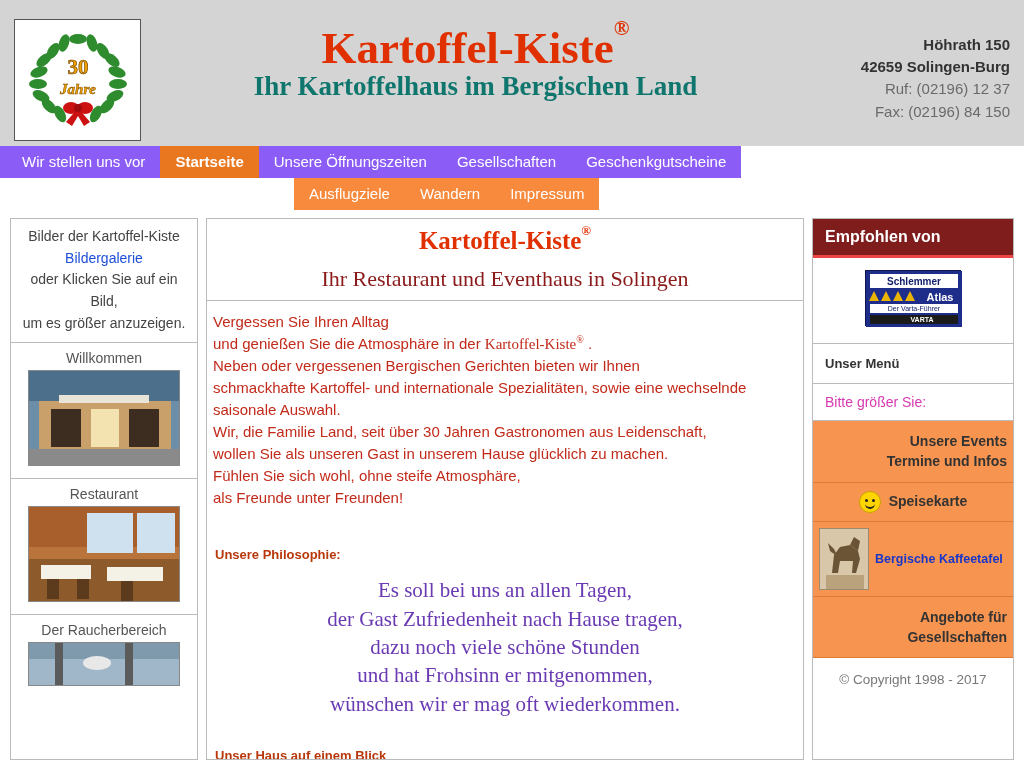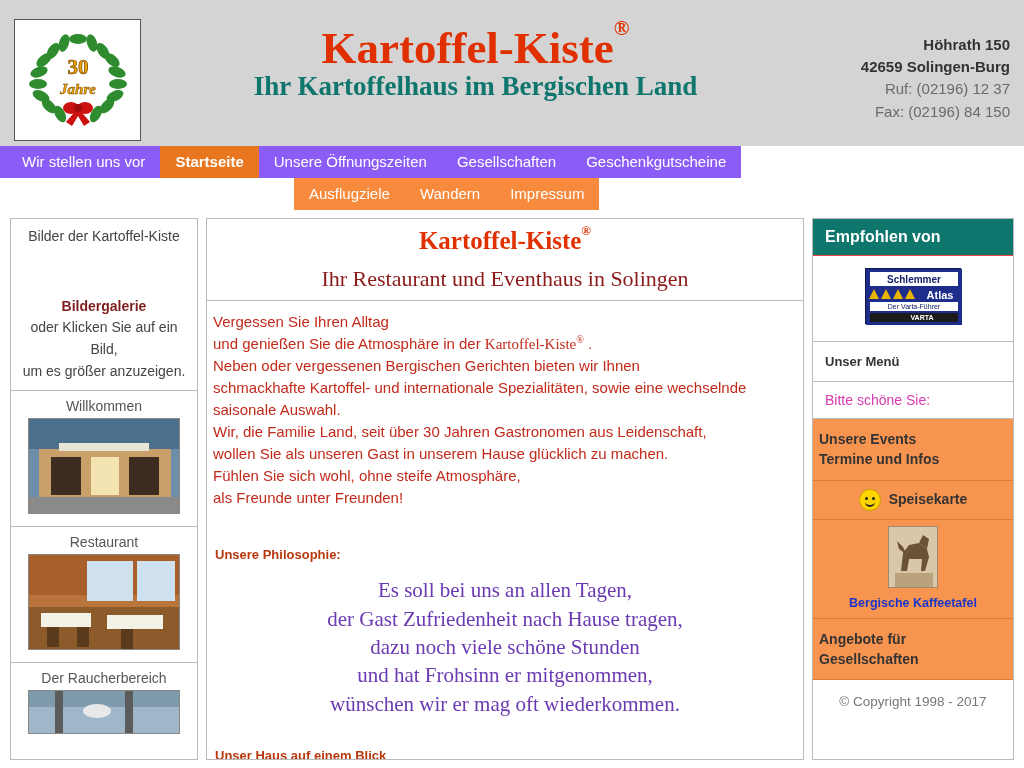--- a/index.html
+++ b/index.html
@@ -123,25 +123,24 @@
   }
   .left-block {
     text-align: center;
     padding: 7px 6px 8px 6px;
     font-size: 14px;
     color: #444;
     line-height: 1.55;
     border-bottom: 1px solid #bbb;
   }
   .left-block .galerie {
-    color: #7f1d1d;
-    font-weight: bold;
+    color: #1d4ed8;
+    font-weight: normal;
     display: block;
     cursor: pointer;
-    margin-top: 48px;
   }
   .thumb-cap {
     text-align: center;
     font-size: 14px;
     color: #555;
     padding: 7px 0 4px 0;
   }
   .thumb-wrap {
     text-align: center;
     padding: 0 0 8px 0;
@@ -221,26 +220,26 @@
     padding-left: 2px;
   }
 
   .col-right {
     width: 202px;
     flex: 0 0 202px;
     border: 1px solid #bbb;
     background: #ffffff;
   }
   .recommend-head {
-    background: #0f766e;
+    background: #7f1d1d;
     color: #ffffff;
     font-weight: bold;
     font-size: 16px;
     padding: 9px 0 9px 12px;
-    border-bottom: 1px solid #ef4444;
+    border-bottom: 3px solid #ef4444;
   }
   .atlas-wrap {
     text-align: center;
     padding: 12px 0 12px 0;
     border-bottom: 1px solid #bbb;
   }
   .atlas {
     width: 96px; height: 56px;
     display: inline-block;
     position: relative;
@@ -256,36 +255,35 @@
   }
   .choose {
     color: #d63ab0;
     font-size: 14px;
     padding: 10px 0 10px 12px;
     border-bottom: 1px solid #bbb;
   }
   .rbtn {
     background: #f79550;
     border-bottom: 1px solid #dd7a33;
-    text-align: left;
+    text-align: right;
     padding: 10px 6px;
     color: #333;
     font-size: 14px;
     font-weight: bold;
     line-height: 1.45;
     cursor: pointer;
   }
   .rbtn.with-icon {
     display: flex; align-items: center; justify-content: center; gap: 8px;
     padding: 8px 6px;
   }
   .rbtn.kaffee {
     display: flex; align-items: center; gap: 6px; padding: 6px 6px;
     text-align: left;
-    flex-direction: column;
   }
   .kaffee-txt { color: #1a36c8; font-size: 12.5px; font-weight: bold; }
   .horse {
     width: 50px; height: 62px; background: #cdb89a;
     border: 1px solid #9d8a6e; flex: 0 0 auto; position: relative; overflow:hidden;
   }
   .copyright {
     text-align: center;
     color: #777;
     font-size: 13.5px;
@@ -502,21 +500,21 @@
             </g>
             <rect x="4" y="33" width="88" height="9" fill="#ffffff"></rect>
             <text x="48" y="40" text-anchor="middle" font-family="Liberation Sans, sans-serif" font-size="7" fill="#14206b">Der Varta-Führer</text>
             <rect x="4" y="44" width="88" height="9" fill="#1b1b1b"></rect>
             <text x="56" y="51" text-anchor="middle" font-family="Liberation Sans, sans-serif" font-size="7" font-weight="bold" fill="#ffffff">VARTA</text>
           </svg>
         </div>
       </div>
 
       <div class="menu-head">Unser Menü</div>
-      <div class="choose">Bitte schöne Sie:</div>
+      <div class="choose">Bitte größer Sie:</div>
 
       <div class="rbtn">
         <div>Unsere Events</div>
         <div>Termine und Infos</div>
       </div>
 
       <div class="rbtn with-icon">
         <div class="smiley">
             <div class="smiley-mouth"></div>
           </div>

